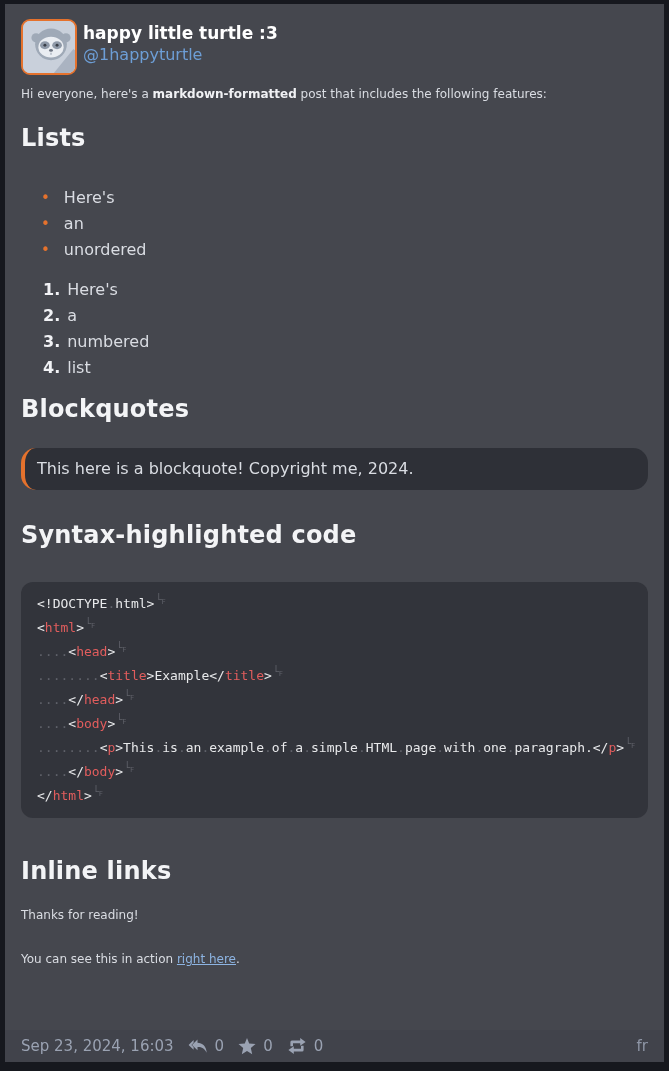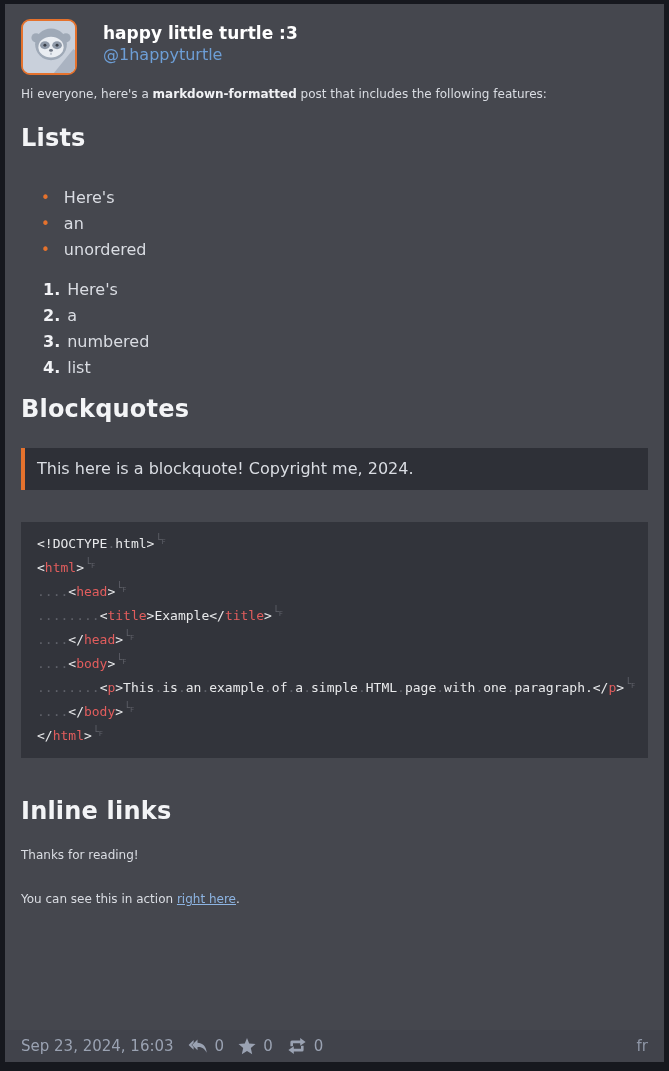--- a/index.html
+++ b/index.html
@@ -24,21 +24,21 @@
     background:var(--frame);
     padding:4px 5px 9px 5px;
     font-family:"DejaVu Sans","Liberation Sans",sans-serif;
   }
   .card{
     width:100%;height:100%;
     background:var(--body-bg);
     display:flex;flex-direction:column;
     color:var(--text);
   }
-  .header{display:flex;gap:26px;padding:15px 16px 0;align-items:flex-start}
+  .header{display:flex;gap:6px;padding:15px 16px 0;align-items:flex-start}
   .avatar{
     width:56px;height:56px;flex:0 0 auto;
     border:2px solid var(--accent);border-radius:9px;
     overflow:hidden;background:#c9d0db;
   }
   .avatar svg{display:block}
   .author-meta{padding-top:3px}
   .author-name{font-weight:bold;font-size:17px;color:#ffffff;line-height:22px}
   .author-handle{font-size:16px;color:var(--handle);line-height:22px;margin-top:0}
 
@@ -56,25 +56,25 @@
   ul.md-ul li{font-size:16px;line-height:26px;color:var(--text)}
   .bullet{color:var(--accent);font-size:15px;margin-right:14px}
 
   ol.md-ol{list-style:none;margin-top:14px;padding-left:22px}
   ol.md-ol li{font-size:16px;line-height:26px;color:var(--text)}
   .num{font-weight:bold;color:#f1f2f5;margin-right:7px}
 
   blockquote{
     margin-top:24px;background:var(--quote-bg);
     border-left:4px solid var(--accent);
-    padding:11px 12px;font-size:16px;line-height:20px;color:var(--text);
+    padding:11px 12px;font-size:16px;line-height:20px;color:var(--text);border-radius:15px;
   }
 
   pre.code-block{
-    margin-top:32px;background:var(--panel-bg);border-radius:0;
+    margin-top:32px;background:var(--panel-bg);border-radius:12px;
     padding:10px 16px;font-family:"DejaVu Sans Mono","Liberation Mono",monospace;
     font-size:13px;line-height:24px;white-space:pre;
   }
   .tok-p{color:var(--code-plain)}
   .tok-t{color:var(--tag-red)}
   .tok-w{color:var(--code-ws)}
   .nl{display:inline-block;color:var(--code-ws);margin-left:3px;position:relative;width:9px;height:12px;vertical-align:baseline}
   .nl-a{position:absolute;left:0;top:-2px;font-size:8px;line-height:8px}
   .nl-b{position:absolute;left:4px;top:3px;font-size:7px;line-height:7px}
 
@@ -135,20 +135,21 @@
         <li><span class="num">1.</span><span>Here's</span></li>
         <li><span class="num">2.</span><span>a</span></li>
         <li><span class="num">3.</span><span>numbered</span></li>
         <li><span class="num">4.</span><span>list</span></li>
       </ol>
 
     <h2 class="h-block">Blockquotes</h2>
 
     <blockquote>This here is a blockquote! Copyright me, 2024.</blockquote>
 
+    <h2 class="h-code">Syntax-highlighted code</h2>
 
     <pre class="code-block"><div class="code-line"><span class="tok-p">&lt;!DOCTYPE</span><span class="tok-w">.</span><span class="tok-p">html&gt;</span><span class="nl"><span class="nl-a">L</span><span class="nl-b">F</span></span></div><div class="code-line"><span class="tok-p">&lt;</span><span class="tok-t">html</span><span class="tok-p">&gt;</span><span class="nl"><span class="nl-a">L</span><span class="nl-b">F</span></span></div><div class="code-line"><span class="tok-w">....</span><span class="tok-p">&lt;</span><span class="tok-t">head</span><span class="tok-p">&gt;</span><span class="nl"><span class="nl-a">L</span><span class="nl-b">F</span></span></div><div class="code-line"><span class="tok-w">........</span><span class="tok-p">&lt;</span><span class="tok-t">title</span><span class="tok-p">&gt;Example&lt;/</span><span class="tok-t">title</span><span class="tok-p">&gt;</span><span class="nl"><span class="nl-a">L</span><span class="nl-b">F</span></span></div><div class="code-line"><span class="tok-w">....</span><span class="tok-p">&lt;/</span><span class="tok-t">head</span><span class="tok-p">&gt;</span><span class="nl"><span class="nl-a">L</span><span class="nl-b">F</span></span></div><div class="code-line"><span class="tok-w">....</span><span class="tok-p">&lt;</span><span class="tok-t">body</span><span class="tok-p">&gt;</span><span class="nl"><span class="nl-a">L</span><span class="nl-b">F</span></span></div><div class="code-line"><span class="tok-w">........</span><span class="tok-p">&lt;</span><span class="tok-t">p</span><span class="tok-p">&gt;This</span><span class="tok-w">.</span><span class="tok-p">is</span><span class="tok-w">.</span><span class="tok-p">an</span><span class="tok-w">.</span><span class="tok-p">example</span><span class="tok-w">.</span><span class="tok-p">of</span><span class="tok-w">.</span><span class="tok-p">a</span><span class="tok-w">.</span><span class="tok-p">simple</span><span class="tok-w">.</span><span class="tok-p">HTML</span><span class="tok-w">.</span><span class="tok-p">page</span><span class="tok-w">.</span><span class="tok-p">with</span><span class="tok-w">.</span><span class="tok-p">one</span><span class="tok-w">.</span><span class="tok-p">paragraph.&lt;/</span><span class="tok-t">p</span><span class="tok-p">&gt;</span><span class="nl"><span class="nl-a">L</span><span class="nl-b">F</span></span></div><div class="code-line"><span class="tok-w">....</span><span class="tok-p">&lt;/</span><span class="tok-t">body</span><span class="tok-p">&gt;</span><span class="nl"><span class="nl-a">L</span><span class="nl-b">F</span></span></div><div class="code-line"><span class="tok-p">&lt;/</span><span class="tok-t">html</span><span class="tok-p">&gt;</span><span class="nl"><span class="nl-a">L</span><span class="nl-b">F</span></span></div></pre>
 
     <h2 class="h-links">Inline links</h2>
 
     <p class="body-text p-thanks">Thanks for reading!</p>
 
     <p class="body-text p-links"><span>You can see this in action </span><a class="inline-link">right here</a><span>.</span></p>
 
   </div>

